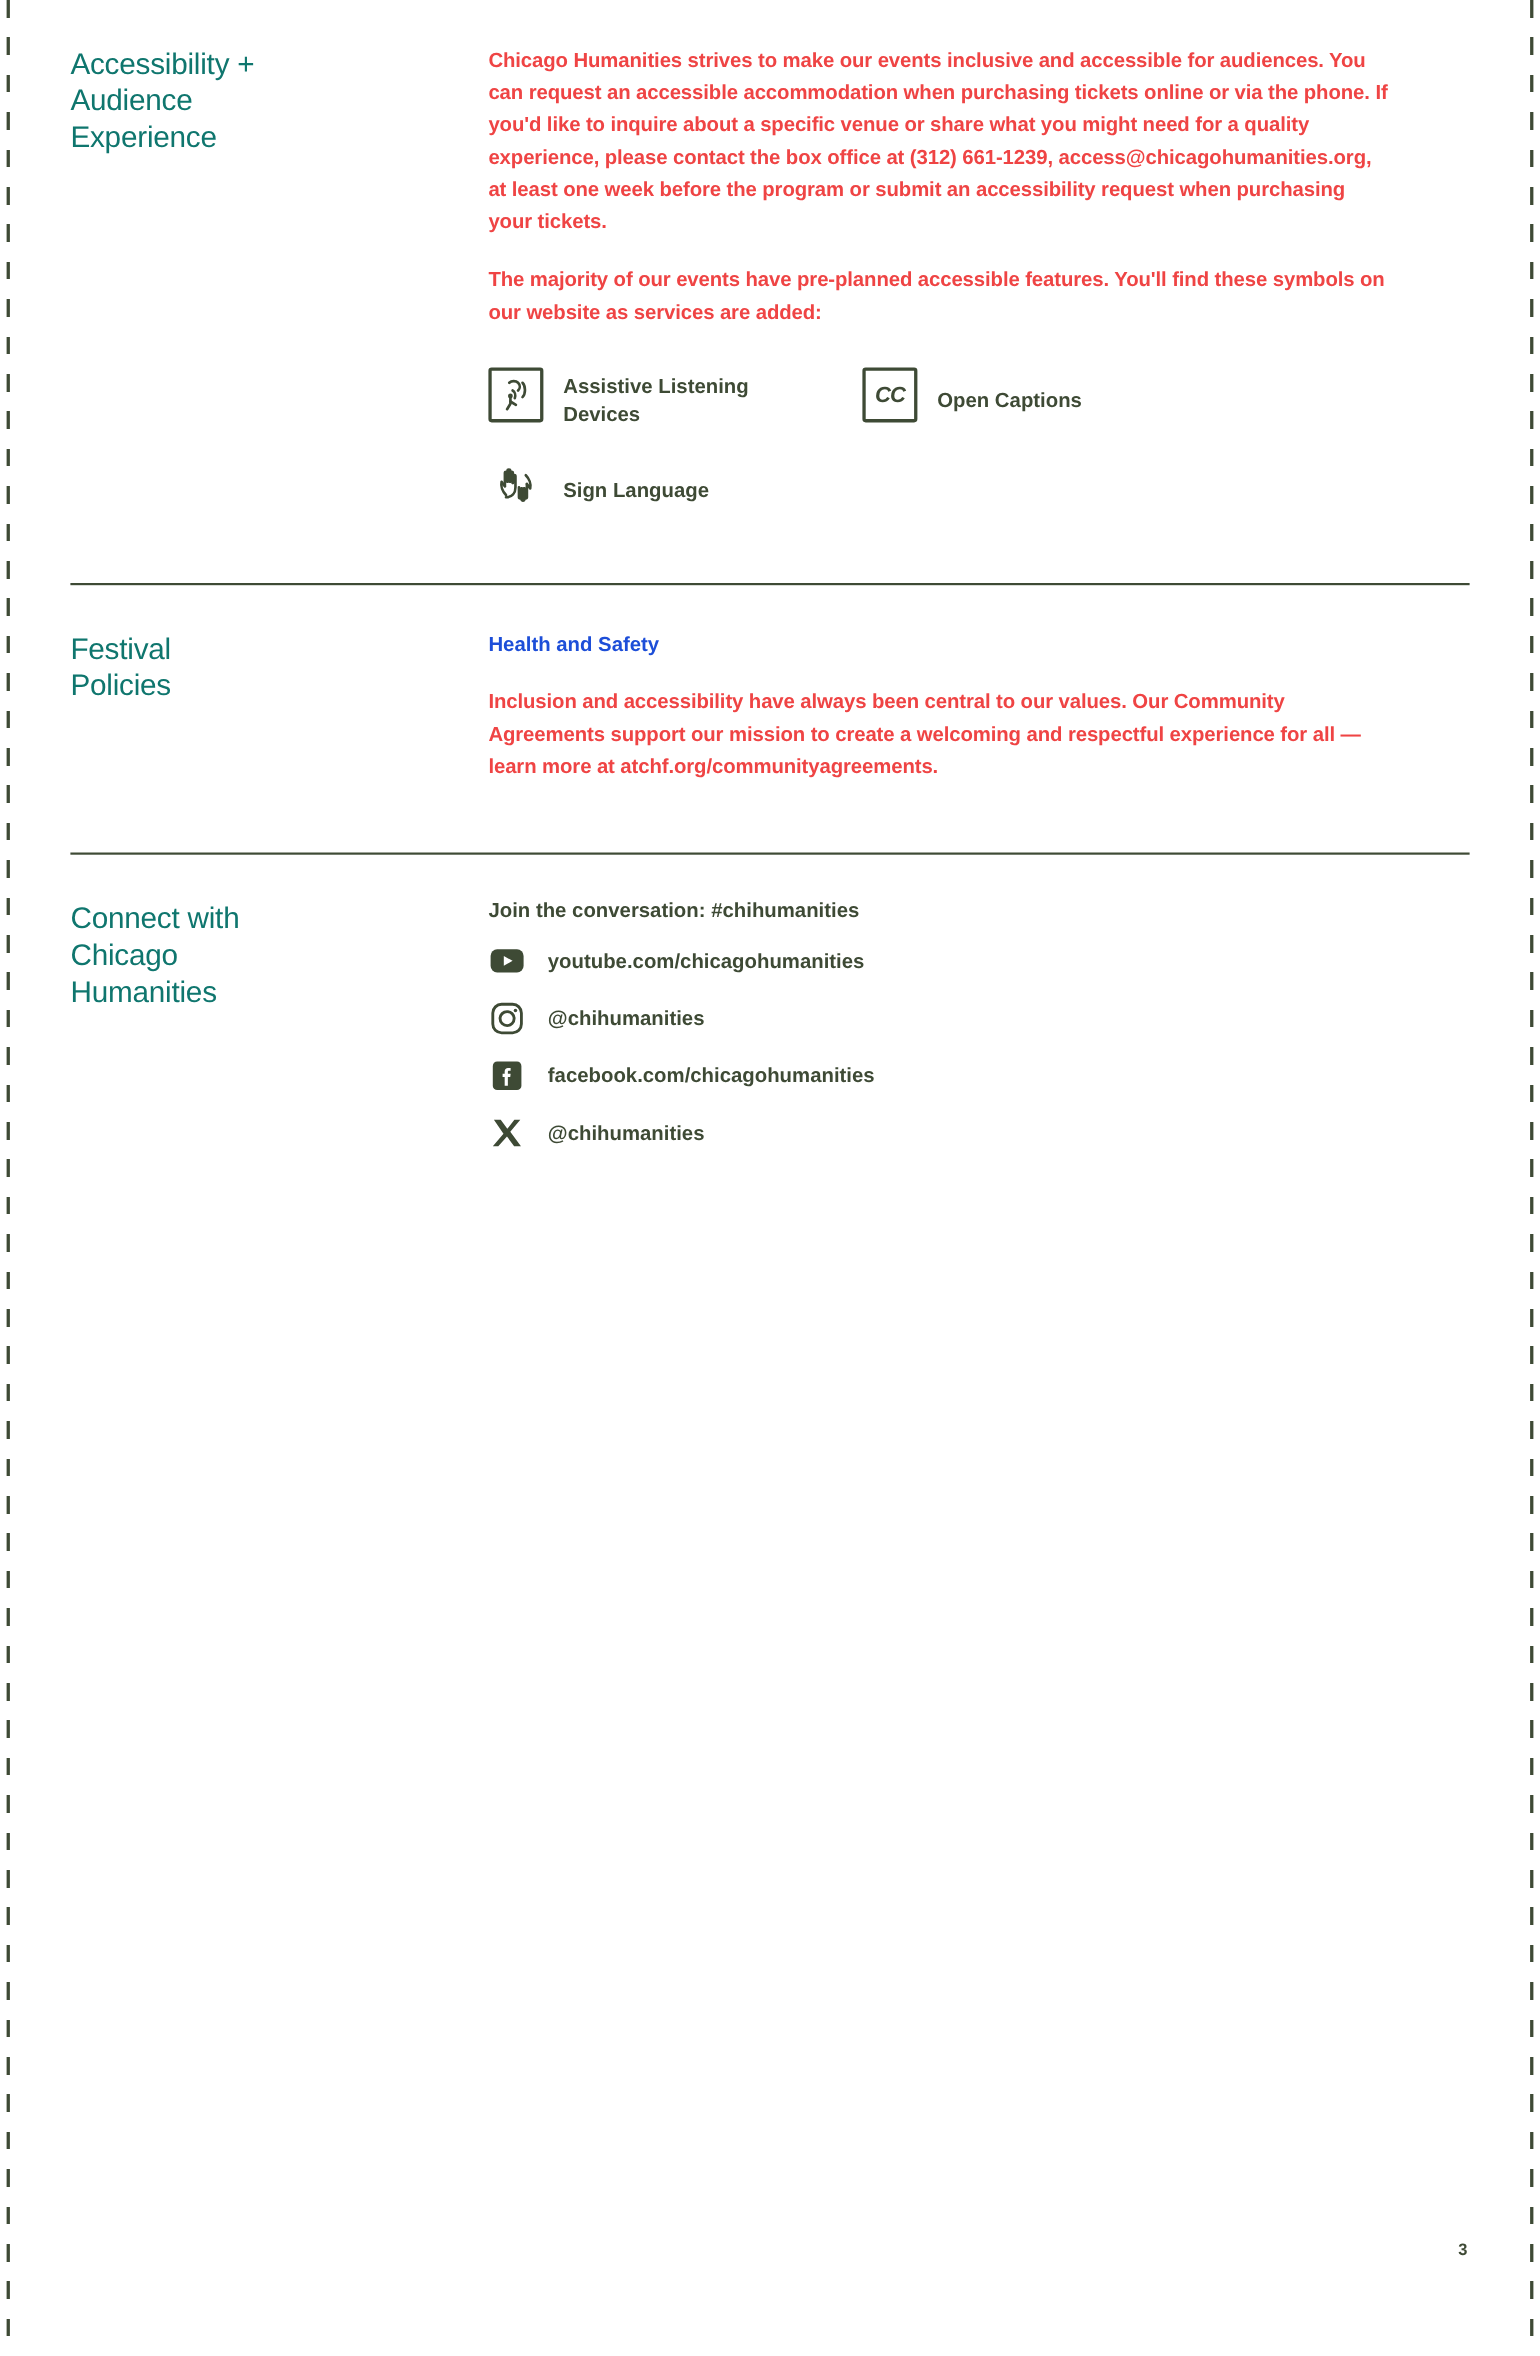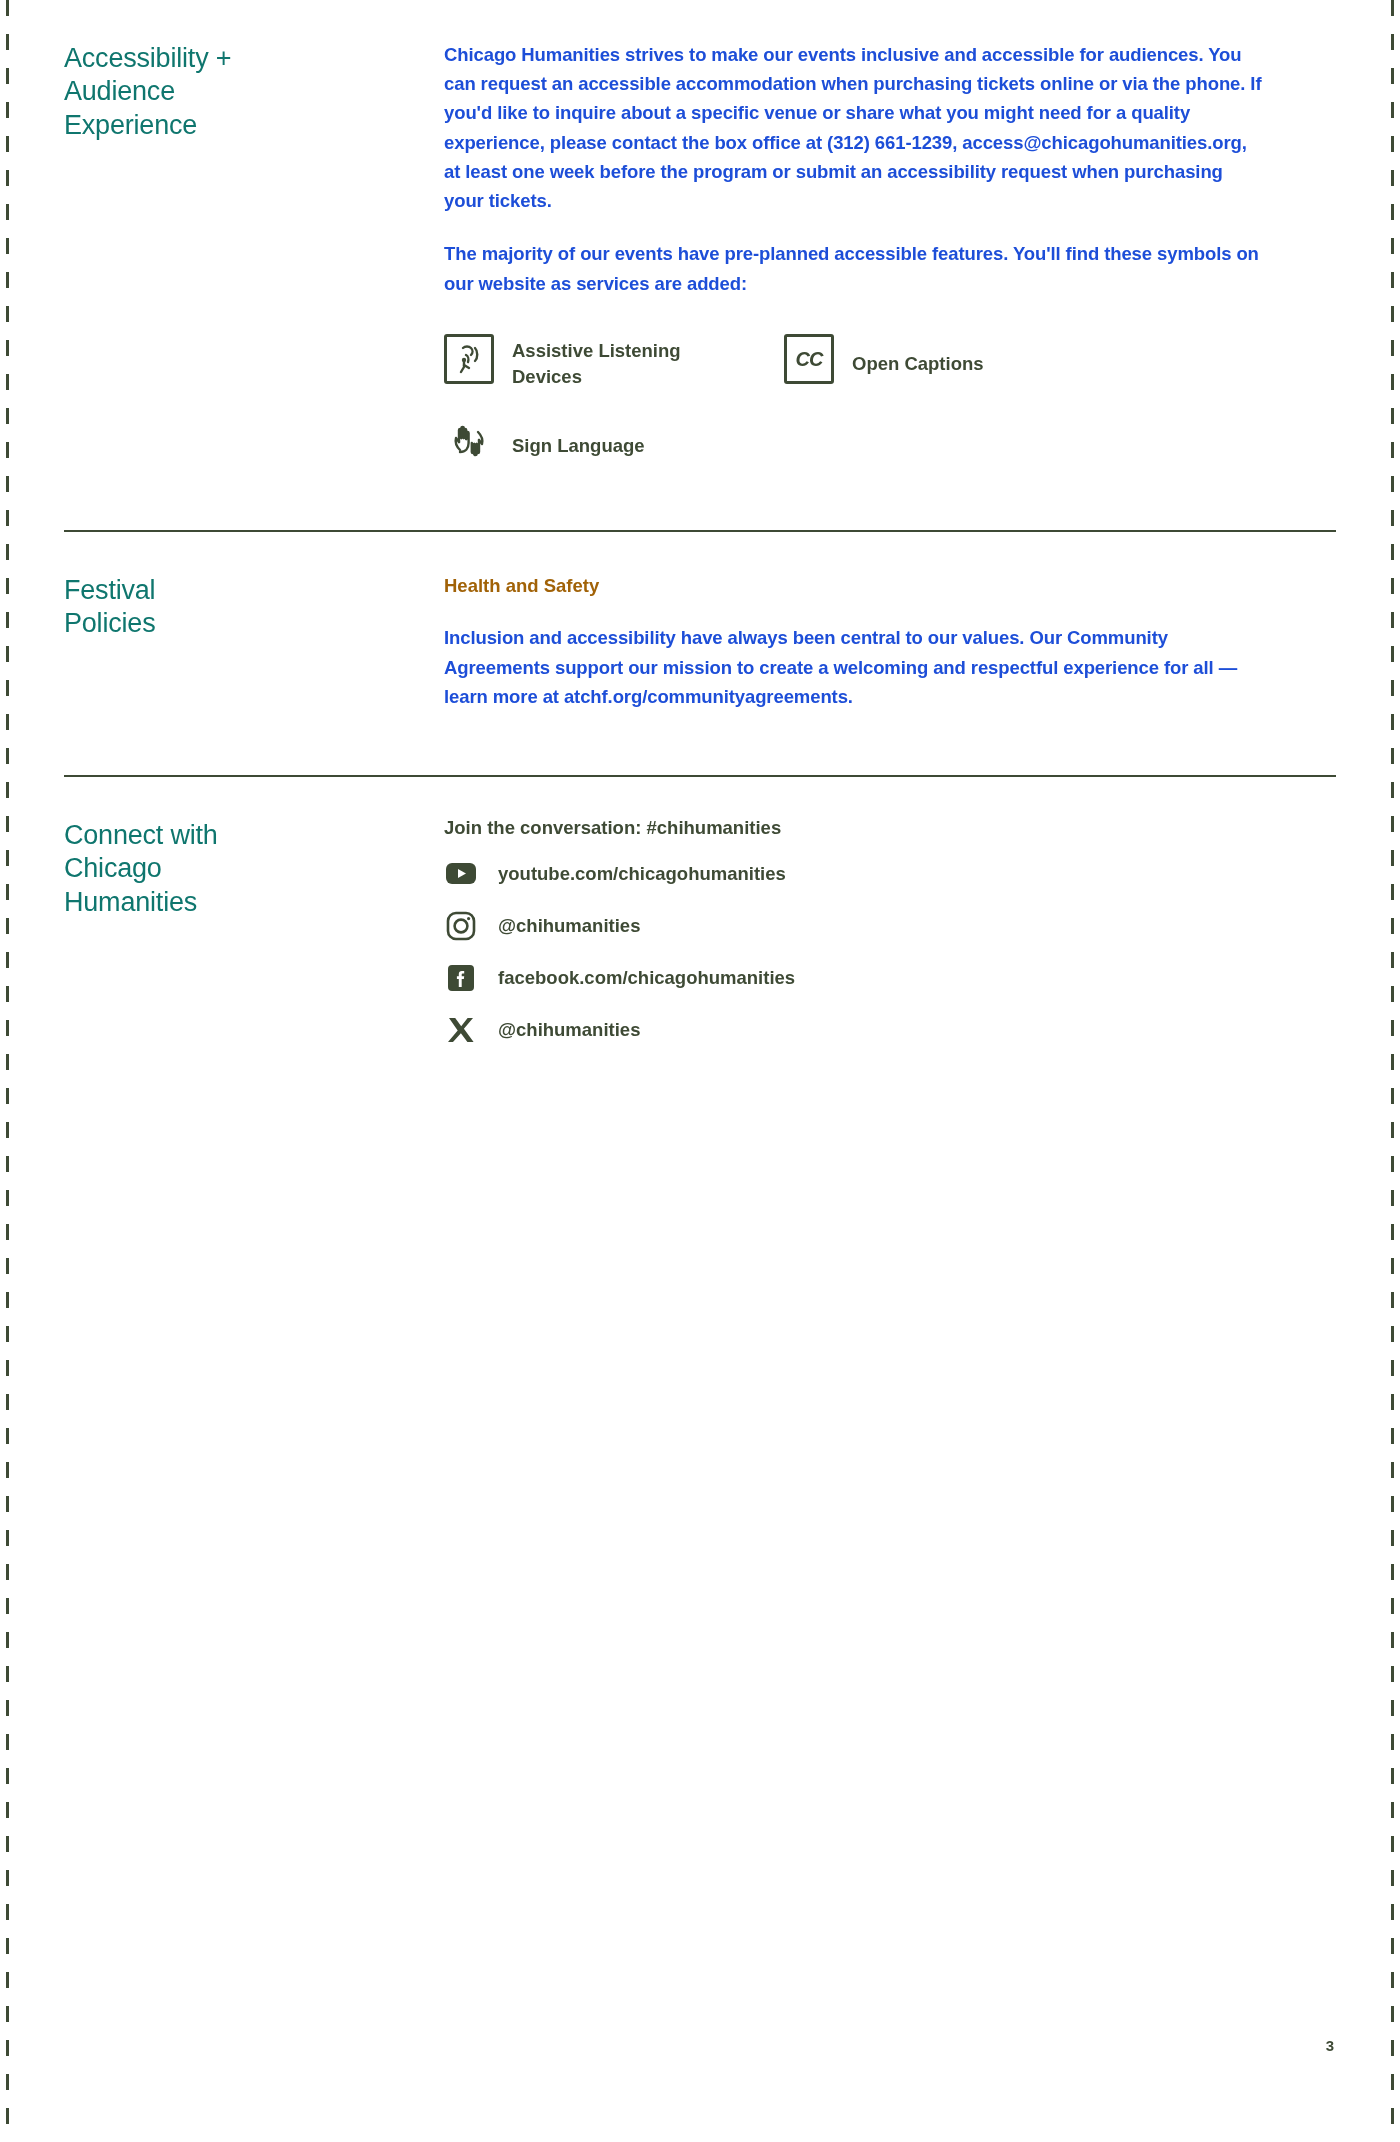--- a/index.html
+++ b/index.html
@@ -64,30 +64,30 @@
     flex: 1 1 auto;
     max-width: 820px;
   }
 
   .para {
     font-size: 18.5px;
     line-height: 1.58;
     font-weight: 700;
     letter-spacing: -0.1px;
     margin: 0 0 24px 0;
+    color: #ef4444;
+  }
+  .para:last-child { margin-bottom: 0; }
+
+  .sub-title {
+    font-size: 18.5px;
+    line-height: 1.5;
+    font-weight: 700;
+    margin: 0 0 1px 0;
     color: #1d4ed8;
-  }
-  .para:last-child { margin-bottom: 0; }
-
-  .sub-title {
-    font-size: 18.5px;
-    line-height: 1.5;
-    font-weight: 700;
-    margin: 0 0 1px 0;
-    color: #a16207;
   }
 
   .rule {
     height: 2px;
     background: #3e4a35;
     margin: 0;
   }
 
   
   .sym-grid {

